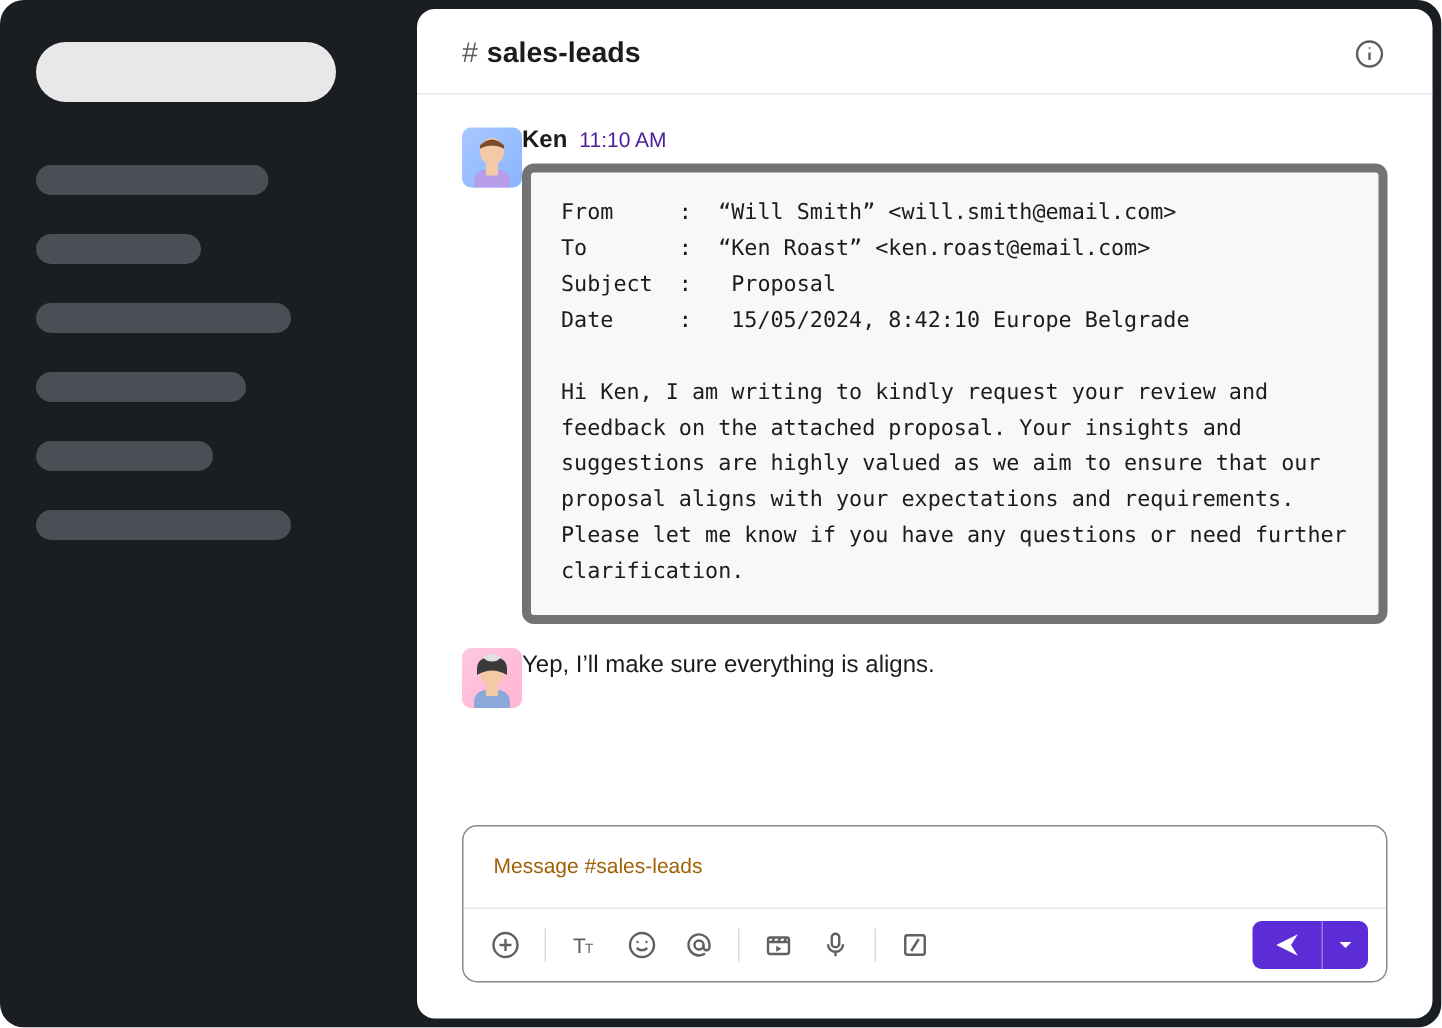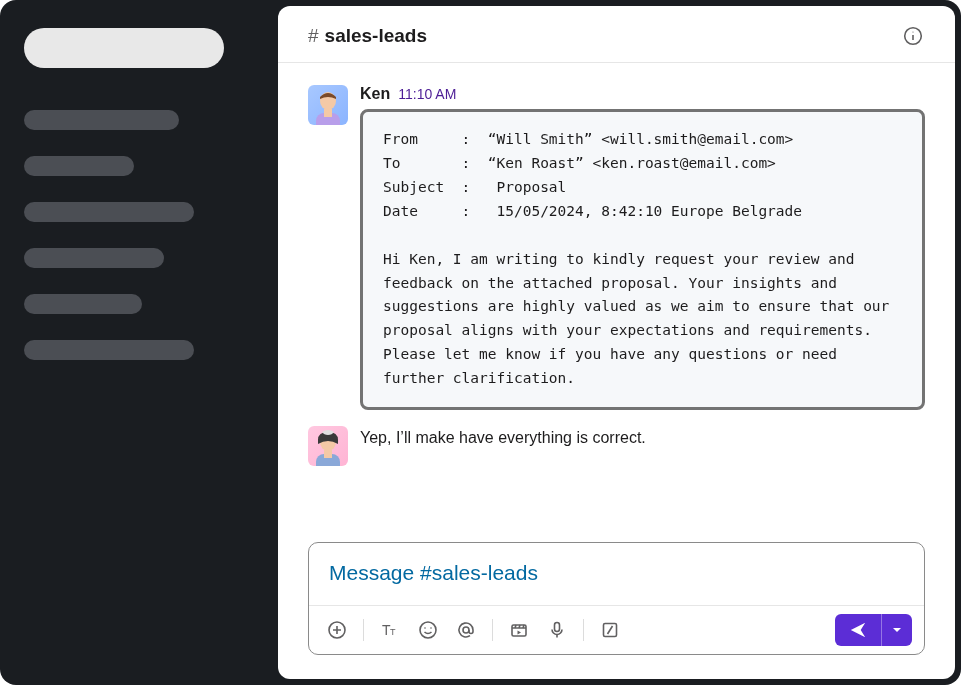--- a/index.html
+++ b/index.html
@@ -76,21 +76,20 @@
       color: #616061;
       cursor: pointer;
     }
     .messages {
       flex: 1;
       padding: 14px 30px 0 30px;
       overflow-y: auto;
     }
     .msg {
       display: flex;
-      gap: 12px;
       padding: 8px 0;
     }
     .avatar {
       width: 40px;
       height: 40px;
       border-radius: 6px;
       flex-shrink: 0;
       position: relative;
       overflow: hidden;
     }
@@ -113,21 +112,21 @@
       font-weight: 700;
       font-size: 16px;
       color: #1d1c1d;
     }
     .timestamp {
       font-size: 14px;
       color: #4c1d95;
     }
     .email-block {
       background: #f6f8fa;
-      border: 3px solid #737373;
+      border: 6px solid #737373;
       border-radius: 8px;
       padding: 16px 20px;
       margin-top: 6px;
       font-family: ui-monospace, SFMono-Regular, "SF Mono", Menlo, Consolas, monospace;
       font-size: 14.5px;
       line-height: 1.65;
       color: #1d1c1d;
       white-space: pre-wrap;
       word-wrap: break-word;
     }
@@ -139,22 +138,22 @@
     .composer-wrap {
       padding: 0 30px 24px 30px;
     }
     .composer {
       border: 1px solid #8a8a8a;
       border-radius: 10px;
       overflow: hidden;
     }
     .composer-input {
       padding: 18px 20px 20px 20px;
-      font-size: 21px;
-      color: #0369a1;
+      font-size: 14px;
+      color: #a16207;
       min-height: 24px;
     }
     .composer-toolbar {
       border-top: 1px solid #e6e6e6;
       padding: 8px 12px;
       display: flex;
       align-items: center;
       gap: 6px;
     }
     .tbtn {
@@ -254,21 +253,21 @@
         <div class="avatar emma">
           <svg class="avatar-figure" width="36" height="42" viewBox="0 0 36 42">
             <ellipse cx="18" cy="12" rx="8" ry="9" fill="#f4c9a6"></ellipse>
             <path d="M8 10 Q8 2 18 2 Q28 2 28 10 L28 14 Q18 8 8 14 Z" fill="#3a3a3a"></path>
             <path d="M12 2 Q18 -2 24 2 Q22 5 18 5 Q14 5 12 2 Z" fill="#e0e0e0"></path>
             <rect x="6" y="24" width="24" height="20" rx="8" fill="#8aa8d8"></rect>
             <rect x="14" y="20" width="8" height="8" fill="#f4c9a6"></rect>
           </svg>
         </div>
         <div class="msg-body">
-          <div class="msg-text">Yep, I’ll make have everything is correct.</div>
+          <div class="msg-text">Yep, I’ll make sure everything is aligns.</div>
         </div>
       </div>
     </div>
 
     <div class="composer-wrap">
       <div class="composer">
         <div class="composer-input">Message #sales-leads</div>
         <div class="composer-toolbar">
           <div class="tbtn">
             <svg width="20" height="20" viewBox="0 0 20 20" fill="none" stroke="currentColor" stroke-width="1.6">

